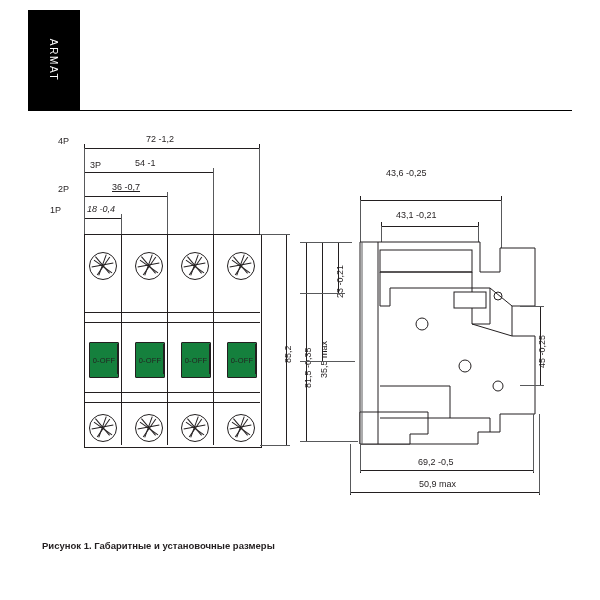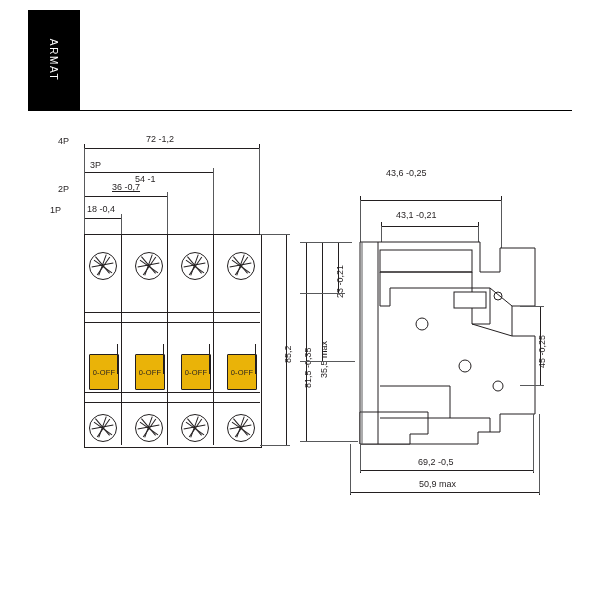--- a/index.html
+++ b/index.html
@@ -60,23 +60,23 @@
   }
   .screw:before{left:50%;top:2px;width:1px;height:22px;margin-left:-0.5px;transform:rotate(35deg);}
   .screw:after{left:2px;top:50%;width:22px;height:1px;margin-top:-0.5px;transform:rotate(35deg);}
   .screwcross{position:absolute;width:26px;height:26px;}
   .screwcross i{position:absolute;left:50%;top:2px;width:1px;height:22px;background:#231f20;margin-left:-0.5px;}
   .screwcross i:nth-child(1){transform:rotate(20deg);}
   .screwcross i:nth-child(2){transform:rotate(80deg);}
   .screwcross i:nth-child(3){transform:rotate(140deg);}
 
   .switch-win{
-    position:absolute;border:1px solid #231f20;background:#eab308;border-radius:1px;
+    position:absolute;border:1px solid #231f20;background:#15803d;border-radius:1px;
     display:flex;align-items:center;justify-content:center;
-    font-size:7.5px;letter-spacing:0.2px;color:#231f20;margin-top:12px;
+    font-size:7.5px;letter-spacing:0.2px;color:#231f20;
   }
 
   .caption{
     position:absolute;left:42px;top:540px;font-size:9.5px;font-weight:bold;color:#231f20;
   }
 </style>
 </head>
 <body>
 
 <div class="page">
@@ -94,31 +94,31 @@
     <div class="lbl" style="left:50px;top:205px;">1P</div>
 
     <div class="ln hl" style="left:84px;top:148px;width:176px;"></div>
     <div class="tick" style="left:84px;top:144px;"></div>
     <div class="tick" style="left:259px;top:144px;"></div>
     <div class="lbl" style="left:146px;top:134px;">72 -1,2</div>
 
     <div class="ln hl" style="left:84px;top:172px;width:130px;"></div>
     <div class="tick" style="left:84px;top:168px;"></div>
     <div class="tick" style="left:213px;top:168px;"></div>
-    <div class="lbl" style="left:135px;top:174px;">54 -1</div>
+    <div class="lbl" style="left:135px;top:158px;">54 -1</div>
 
     <div class="ln hl" style="left:84px;top:196px;width:84px;"></div>
     <div class="tick" style="left:84px;top:192px;"></div>
     <div class="tick" style="left:167px;top:192px;"></div>
     <div class="lbl" style="left:112px;top:182px;text-decoration:underline;">36 -0,7</div>
 
     <div class="ln hl" style="left:84px;top:218px;width:38px;"></div>
     <div class="tick" style="left:84px;top:214px;"></div>
     <div class="tick" style="left:121px;top:214px;"></div>
-    <div class="lbl" style="left:87px;top:204px;">18 -0,4</div>
+    <div class="lbl" style="left:87px;top:204px;font-style:italic;">18 -0,4</div>
 
     <div class="ln vl thin" style="left:84px;top:148px;height:86px;"></div>
     <div class="ln vl thin" style="left:121px;top:214px;height:20px;"></div>
     <div class="ln vl thin" style="left:167px;top:192px;height:42px;"></div>
     <div class="ln vl thin" style="left:213px;top:168px;height:66px;"></div>
     <div class="ln vl thin" style="left:259px;top:148px;height:86px;"></div>
 
     <div class="body-outline" style="left:84px;top:234px;width:176px;height:212px;"></div>
 
     <div class="ln vl" style="left:121px;top:235px;height:210px;"></div>
@@ -283,13 +283,14 @@
     <div class="tick" style="left:350px;top:488px;"></div>
     <div class="tick" style="left:539px;top:488px;"></div>
     <div class="lbl" style="left:419px;top:479px;">50,9 max</div>
 
     <div class="ln vl thin" style="left:350px;top:444px;height:50px;"></div>
     <div class="ln vl thin" style="left:360px;top:444px;height:28px;"></div>
     <div class="ln vl thin" style="left:533px;top:414px;height:58px;"></div>
     <div class="ln vl thin" style="left:539px;top:414px;height:80px;"></div>
   </div>
 
+  <div class="caption">Рисунок 1. Габаритные и установочные размеры</div>
 </div>
 
 </body></html>

